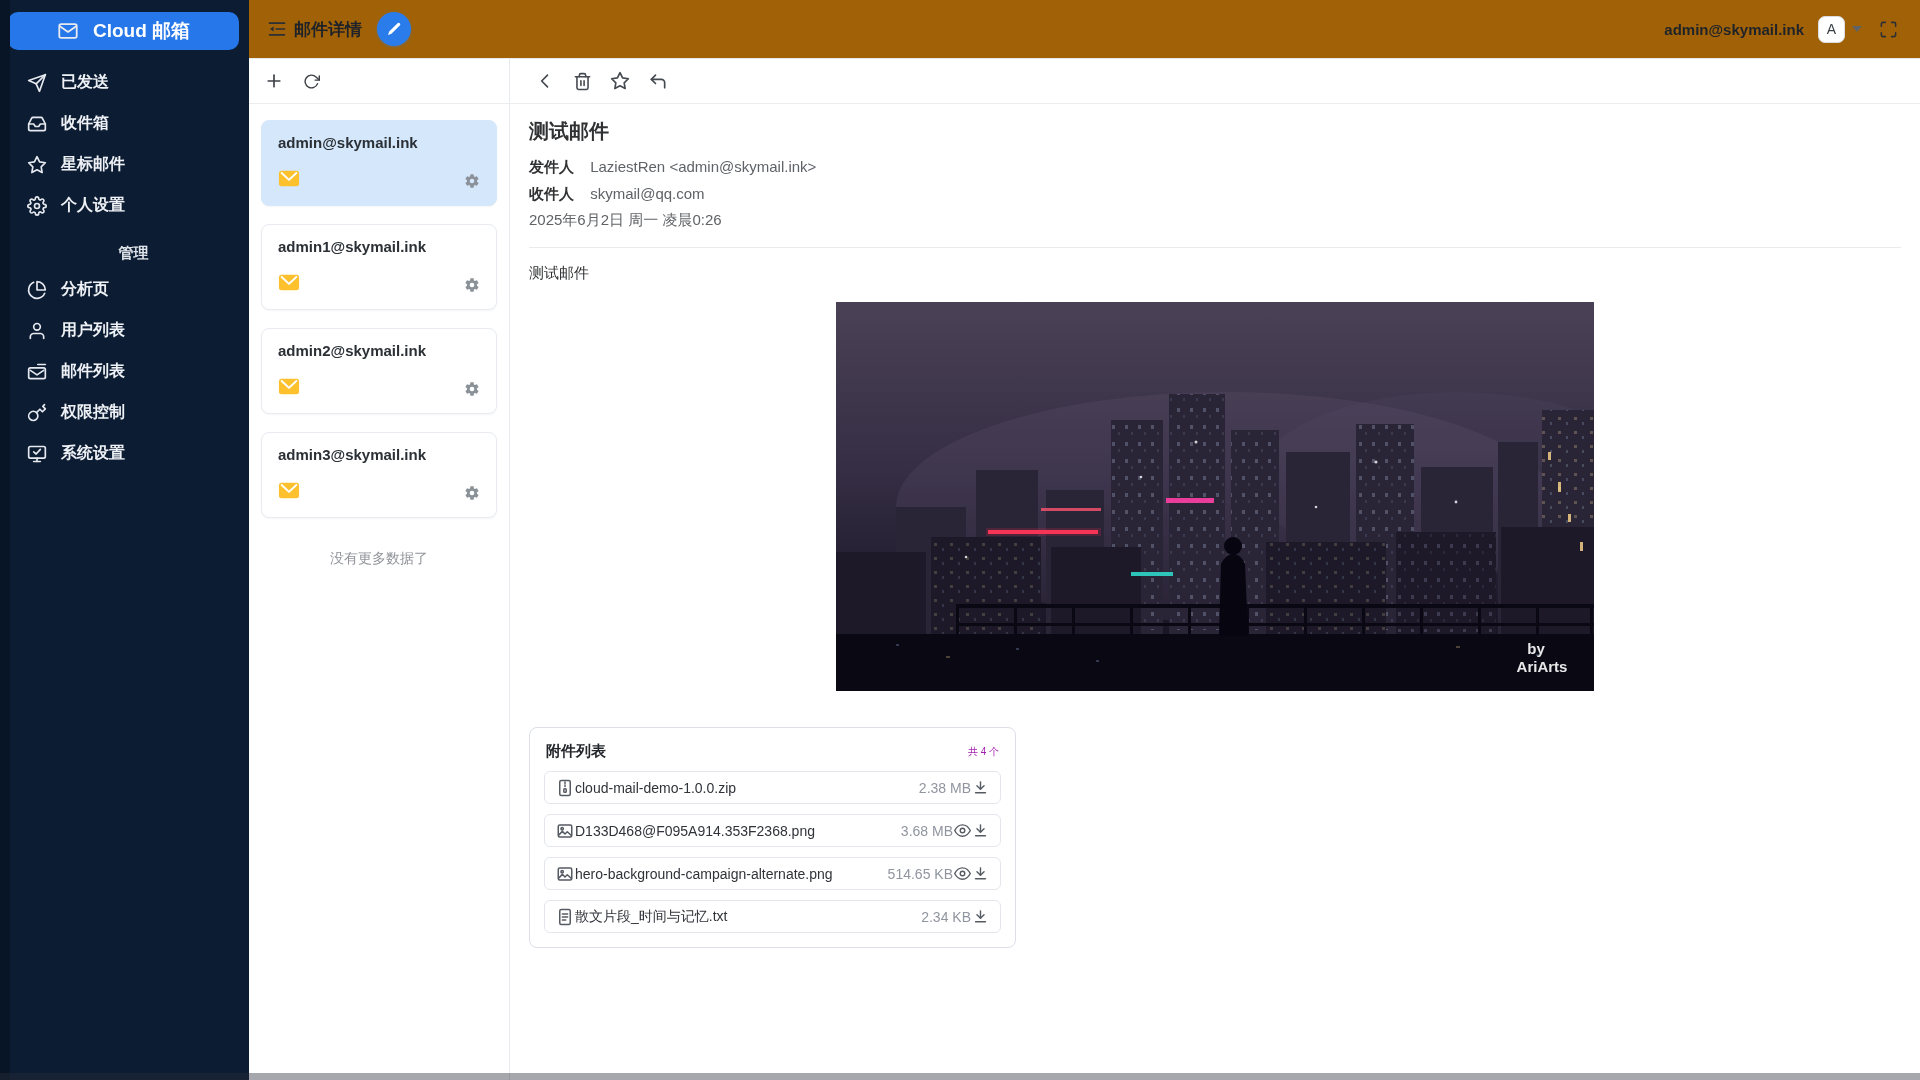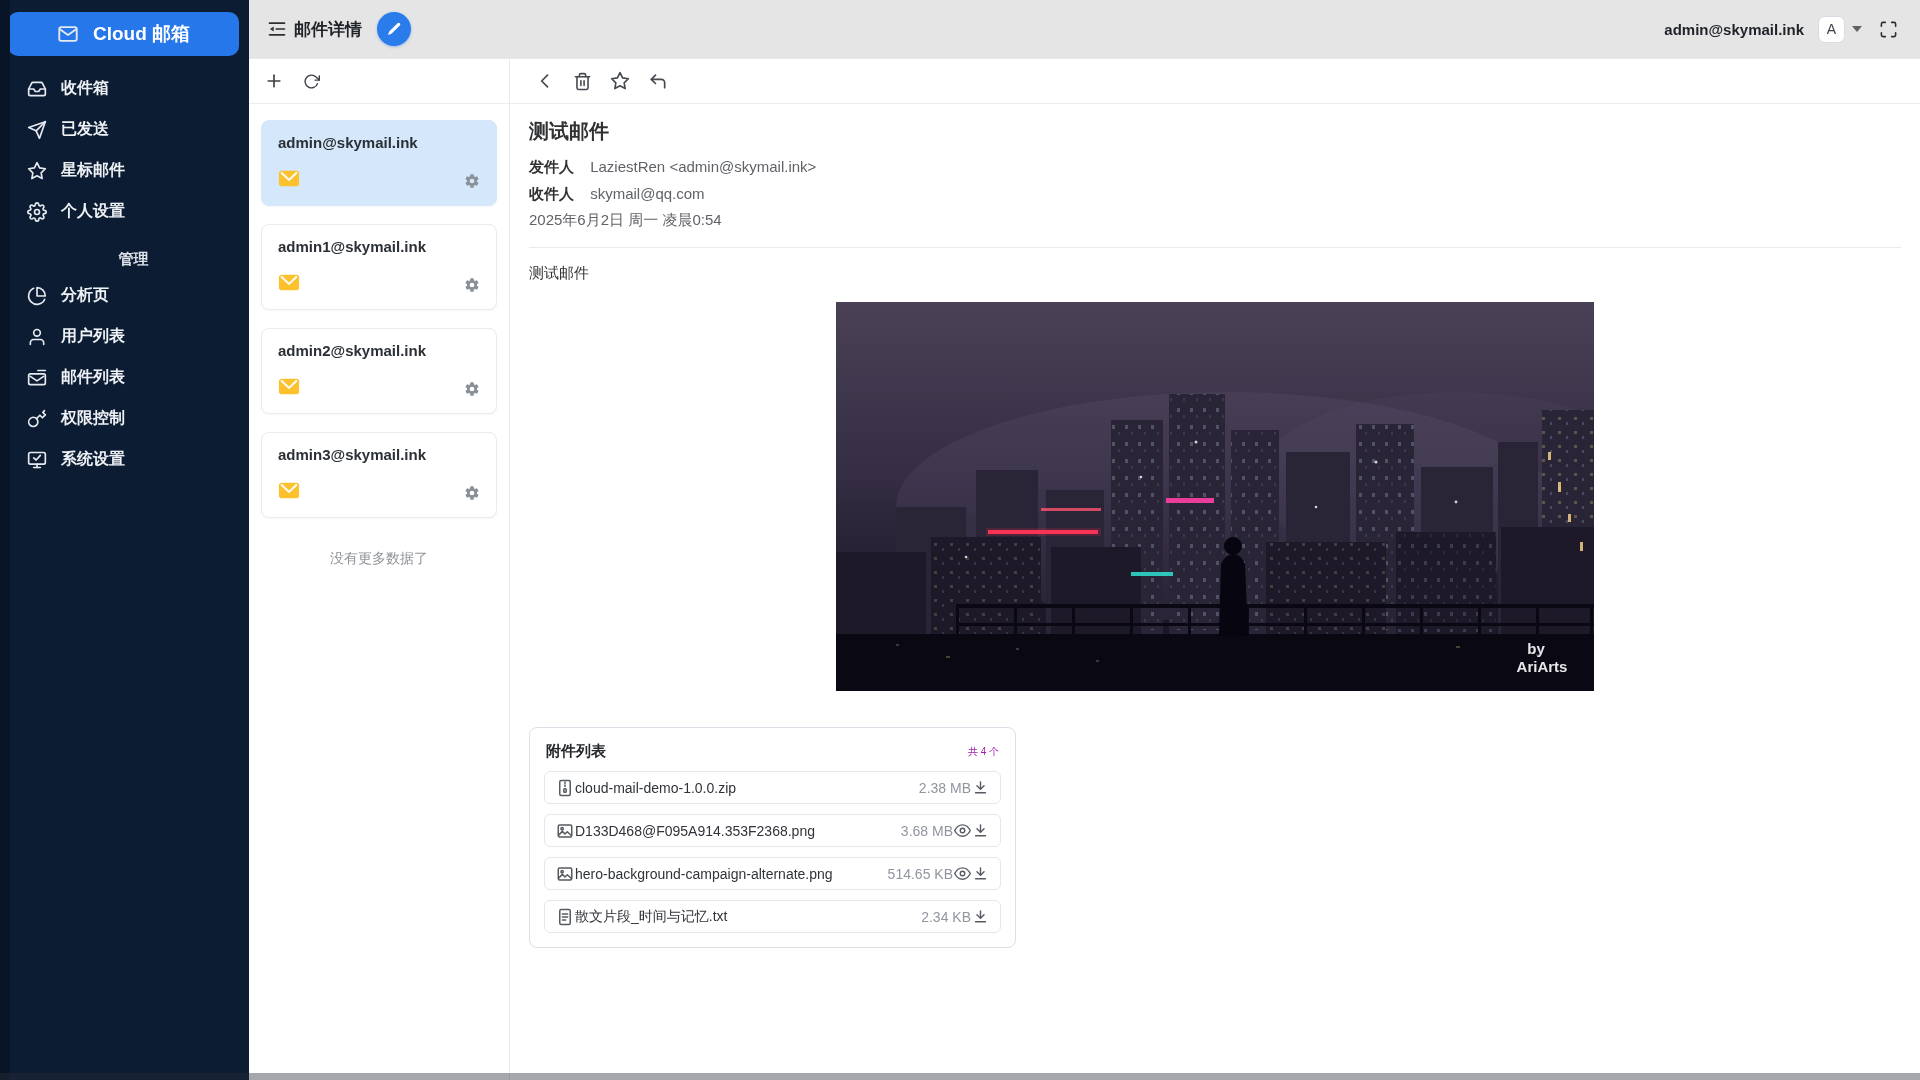--- a/index.html
+++ b/index.html
@@ -3,36 +3,36 @@
 <meta charset="utf-8">
 <style>
   * { margin:0; padding:0; box-sizing:border-box; }
   html,body { width:1920px; height:1080px; overflow:hidden; background:#fff;
     font-family:"Liberation Sans","DejaVu Sans",sans-serif; }
   .app { display:flex; width:1920px; height:1080px; }
 
   
   .sidebar { position:relative; width:249px; background:#0c1c33; flex-shrink:0; color:#e9edf3; }
   .sidebar-rail { position:absolute; left:0; top:0; bottom:0; width:10px; background:#081526; }
-  .logo-btn { margin:12px 10px 0 8px; height:44px; background:#2677e9; border-radius:10px;
+  .logo-btn { margin:12px 10px 0 8px; height:38px; background:#2677e9; border-radius:10px;
     display:flex; align-items:center; justify-content:center; gap:14px; color:#fff; cursor:pointer; }
   .logo-btn .logo-text { font-size:19px; font-weight:bold; }
   .nav { margin-top:12px; }
   .nav-item { height:41px; display:flex; align-items:center; padding-left:27px; gap:14px; cursor:pointer; }
   .nav-ic { width:20px; height:20px; color:#e6eaf0; display:flex; }
   .nav-label { font-size:16px; font-weight:600; color:#eef1f5; }
   .nav-section { margin:18px 0 6px 18px; font-size:15px; font-weight:600; color:#dfe4ea;text-align:center; }
 
   svg.ic { width:100%; height:100%; fill:none; stroke:currentColor; stroke-width:2;
     stroke-linecap:round; stroke-linejoin:round; display:block; }
 
   
   .main-wrap { flex:1; display:flex; flex-direction:column; min-width:0; }
   .topbar { height:59px; border-bottom:1px solid #e8eaed; display:flex; align-items:center;
-    padding:0 22px 0 18px; background:#e5e5e5; flex-shrink:0; }
+    padding:0 22px 0 18px; background:#a16207; flex-shrink:0; }
   .fold-btn { width:20px; height:20px; color:#2c2f33; cursor:pointer; }
   .topbar-title { margin-left:7px; font-size:17px; font-weight:bold; color:#1f2329; }
   .compose-btn { margin-left:15px; width:34px; height:34px; border-radius:50%; background:#2b7ceb;
     display:flex; align-items:center; justify-content:center; cursor:pointer; box-shadow:0 1px 3px rgba(43,124,235,.4); }
   .compose-btn svg { width:16px; height:16px; }
   .topbar-right { margin-left:auto; display:flex; align-items:center; }
   .account-email { font-size:15px; font-weight:600; color:#1f2329; cursor:pointer; }
   .avatar { margin-left:14px; width:27px; height:27px; border:1px solid #d9dce3; border-radius:7px;
     background:#fff; display:flex; align-items:center; justify-content:center;
     font-size:14px; color:#3a3f45; cursor:pointer; }
@@ -104,34 +104,34 @@
             <polyline points="3.5 7 12 13 20.5 7"></polyline>
           </svg>
       </span>
       <span class="logo-text">Cloud 邮箱</span>
     </div>
 
     <nav class="nav">
       <div class="nav-item">
         <span class="nav-ic">
           <svg class="ic" viewBox="0 0 24 24">
+              <line x1="22" y1="2" x2="11" y2="13"></line>
+              <polygon points="22 2 15 22 11 13 2 9 22 2"></polygon>
+            </svg>
+        </span>
+        <span class="nav-label">已发送</span>
+      </div>
+      <div class="nav-item">
+        <span class="nav-ic">
+          <svg class="ic" viewBox="0 0 24 24">
               <polyline points="22 12 16 12 14 15 10 15 8 12 2 12"></polyline>
               <path d="M5.45 5.11 2 12v6a2 2 0 0 0 2 2h16a2 2 0 0 0 2-2v-6l-3.45-6.89A2 2 0 0 0 16.76 4H7.24a2 2 0 0 0-1.79 1.11z"></path>
             </svg>
         </span>
         <span class="nav-label">收件箱</span>
-      </div>
-      <div class="nav-item">
-        <span class="nav-ic">
-          <svg class="ic" viewBox="0 0 24 24">
-              <line x1="22" y1="2" x2="11" y2="13"></line>
-              <polygon points="22 2 15 22 11 13 2 9 22 2"></polygon>
-            </svg>
-        </span>
-        <span class="nav-label">已发送</span>
       </div>
       <div class="nav-item">
         <span class="nav-ic">
           <svg class="ic" viewBox="0 0 24 24">
               <polygon points="12 2 15.09 8.26 22 9.27 17 14.14 18.18 21.02 12 17.77 5.82 21.02 7 14.14 2 9.27 8.91 8.26 12 2"></polygon>
             </svg>
         </span>
         <span class="nav-label">星标邮件</span>
       </div>
       <div class="nav-item">
@@ -356,21 +356,21 @@
 
           <div class="meta">
             <div class="meta-row">
               <span class="meta-label">发件人</span>
               <span class="meta-value">LaziestRen &lt;admin@skymail.ink&gt;</span>
             </div>
             <div class="meta-row">
               <span class="meta-label">收件人</span>
               <span class="meta-value">skymail@qq.com</span>
             </div>
-            <div class="meta-date">2025年6月2日 周一 凌晨0:54</div>
+            <div class="meta-date">2025年6月2日 周一 凌晨0:26</div>
           </div>
 
           <div class="divider"></div>
 
           <div class="mail-body-text">测试邮件</div>
 
           <div class="mail-image-wrap">
             <svg class="mail-image" viewBox="0 0 758 389">
               <defs>
                 <linearGradient id="sky" x1="0" y1="0" x2="0" y2="1">

